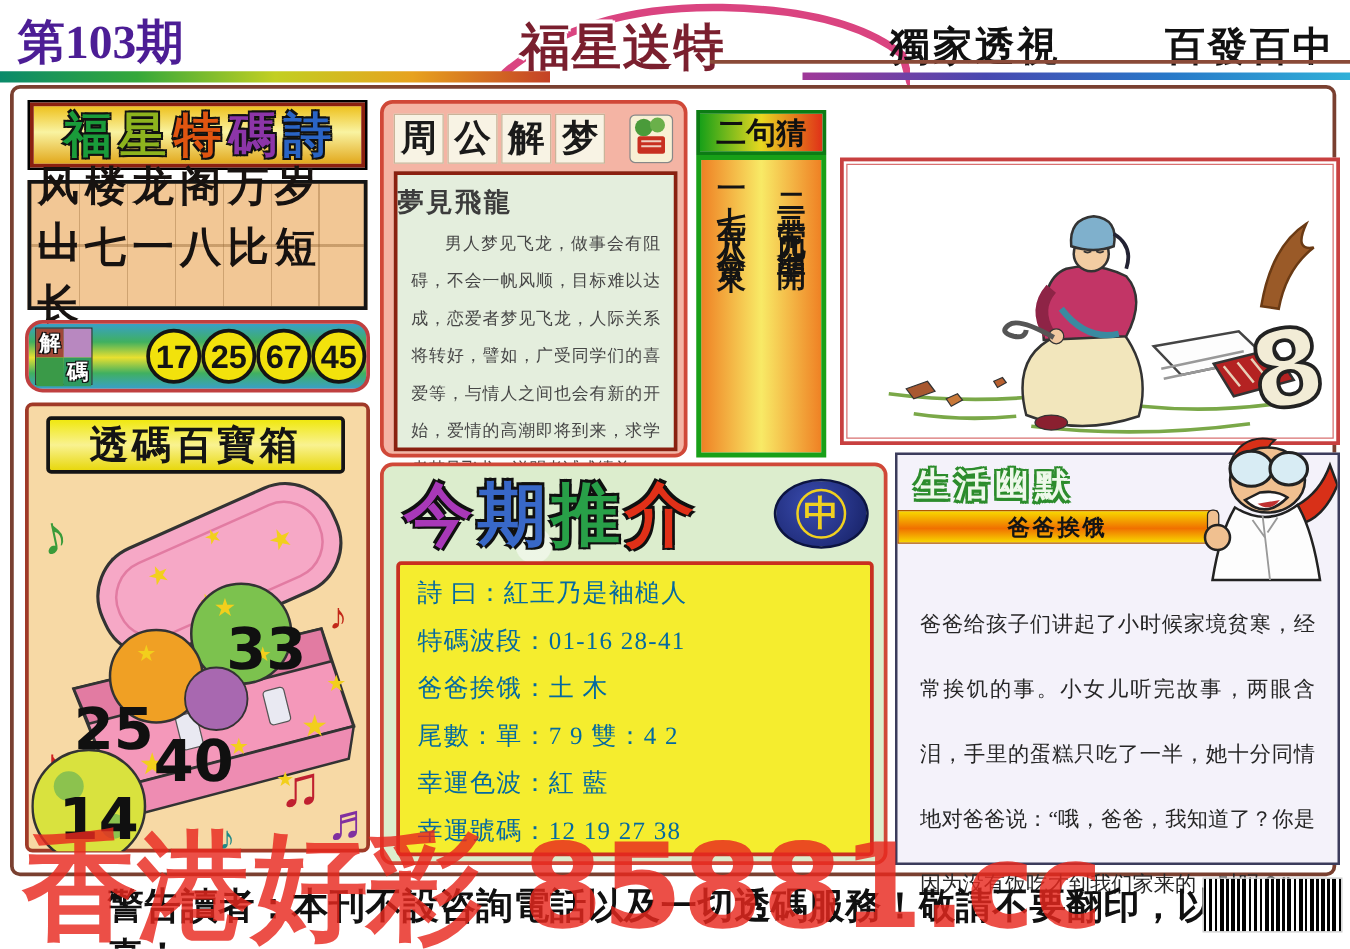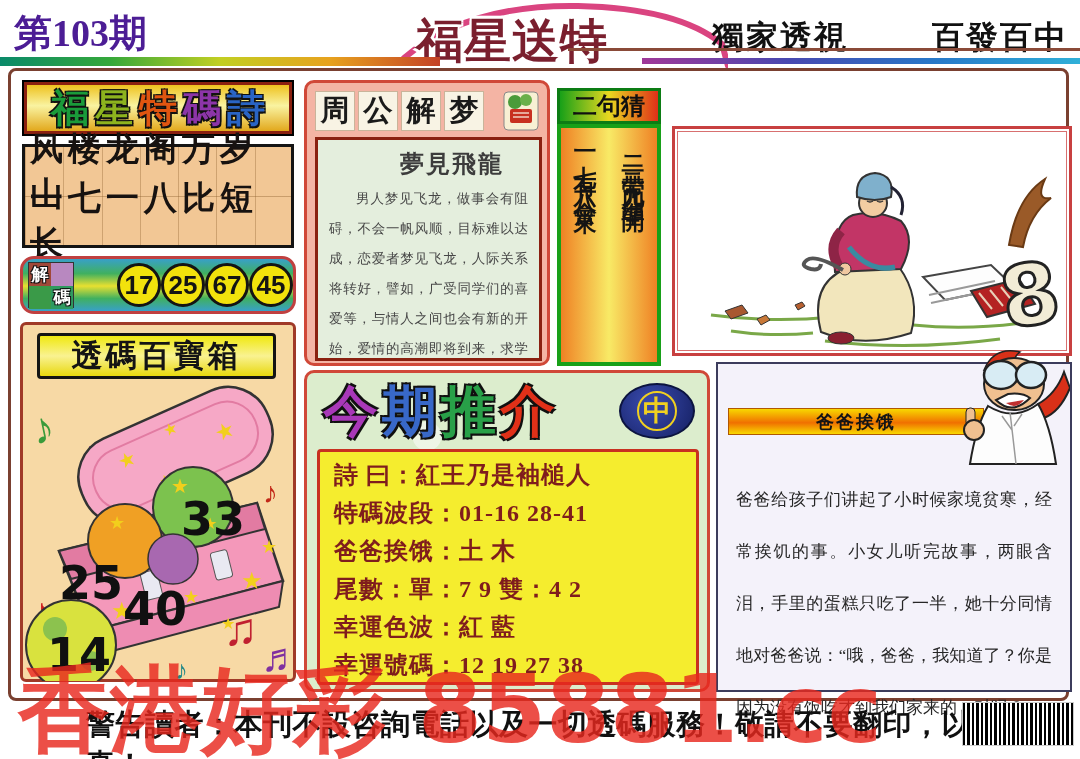--- a/index.html
+++ b/index.html
@@ -12,21 +12,21 @@
            font-size:38px; font-weight:700; color:#4c1d95; }
   .tagline { top:16px; font-size:32px; font-weight:700; color:#111;
              font-family:"Liberation Sans","DejaVu Sans",sans-serif; letter-spacing:2px;}
   .tagline.l { left:712px; } .tagline.r { left:932px; }
   .grad-left { left:0; top:57px; width:440px; height:9px;
     background:linear-gradient(90deg,#0a8a6a,#35a83a,#c2cf22,#e7a21e,#c44126); }
   .line-brown { left:568px; top:48px; width:512px; height:3px; background:#8a4a38; }
   .grad-right { left:642px; top:58px; width:438px; height:6px;
     background:linear-gradient(90deg,#a03898,#4848b0,#2878c8,#30b0d8); }
   .masthead { left:398px; top:0; width:330px; height:70px; }
-  .masthead .ttl { position:absolute; left:18px; top:10px; font-size:47px; font-weight:900;
+  .masthead .ttl { position:absolute; left:18px; top:10px; font-size:40px; font-weight:900;
     color:#7a1f2e; letter-spacing:1px; font-family:Liberation Mono, monospace;
     text-shadow:-2px -2px 0 #fff,2px -2px 0 #fff,-2px 2px 0 #fff,2px 2px 0 #fff,0 3px 0 #fff,0 -3px 0 #fff; }
 
   
   .frame { left:8px; top:68px; width:1061px; height:633px; border:3px solid #7a4030;
            border-radius:8px; background:#fff; }
 
   
   .fx-box { left:22px; top:80px; width:272px; height:56px; border:2px solid #000;
     background:linear-gradient(180deg,#e8b javascript820,#f8f0a0); }
@@ -72,22 +72,22 @@
   
   .dream-box { left:304px; top:80px; width:246px; height:286px; background:#f4b4a4;
     border:3px solid #d04838; border-radius:10px; }
   .dream-head { position:absolute; left:8px; top:8px; display:flex; gap:3px; }
   .dream-head span { width:40px; height:40px; background:#f8f3e4; border:1px solid #c9b49a;
     display:flex; align-items:center; justify-content:center; font-size:29px; font-weight:700;
     color:#1a1a1a; font-family:"Liberation Serif","DejaVu Serif",serif; }
   .dream-stamp { position:absolute; right:8px; top:8px; }
   .dream-inner { position:absolute; left:8px; top:54px; width:227px; height:224px;
     background:#e4eedd; border:3px solid #8a2010; }
-  .dream-title { margin-top:8px; text-align:center; font-size:24px; font-weight:700;
-    color:#3c3c3c; letter-spacing:2px; font-family:"Liberation Serif","DejaVu Serif",serif;margin-left:47px; }
+  .dream-title { margin-top:8px; text-align:left; font-size:21px; font-weight:700;
+    color:#3c3c3c; letter-spacing:2px; font-family:"Liberation Serif","DejaVu Serif",serif; }
   .dream-body { margin:4px 11px 0 11px; font-size:13.5px; line-height:30px; color:#474747;
     text-align:justify; text-indent:2em; font-family:"Liberation Serif","DejaVu Serif",serif; }
 
   
   .two-box { left:557px; top:88px; width:108px; height:278px; }
   .two-head { position:absolute; left:0; top:0; width:104px; height:36px;
     border:3px solid #0c7c14; background:linear-gradient(90deg,#18a018,#e8d820 50%,#e03018);
     display:flex; align-items:center; justify-content:center; font-size:24px; font-weight:900;
     color:#101010; }
   .two-body { position:absolute; left:0; top:36px; width:104px; height:242px;
@@ -100,21 +100,21 @@
   
   .cartoon-box { left:672px; top:126px; width:400px; height:230px; background:#fff;
     border:3px solid #c84040; box-shadow:inset 0 0 0 2px #fff, inset 0 0 0 3px #d87070; }
 
   
   .humor-box { left:716px; top:362px; width:356px; height:330px; background:#f4f2fa;
     border:2px solid #3c3c5c; }
   .humor-head { position:absolute; left:14px; top:6px; font-size:27px; font-weight:900;
     letter-spacing:5px; color:#eef8ea;
     text-shadow:-2px -2px 0 #2c8c2c,2px -2px 0 #2c8c2c,-2px 2px 0 #2c8c2c,2px 2px 0 #2c8c2c,0 2px 0 #2c8c2c,0 -2px 0 #2c8c2c; }
-  .humor-bar { position:absolute; left:10px; top:44px; width:256px; height:27px;
+  .humor-bar { position:absolute; left:0; top:44px; width:256px; height:27px;
     background:linear-gradient(180deg,#f8d800,#f07000 55%,#f8d800);
     border:1px solid #b05800; display:flex; align-items:center; justify-content:center;
     font-size:18px; font-weight:700; color:#141414; letter-spacing:2px; }
   .humor-art { position:absolute; right:0px; top:-18px; }
   .humor-body { position:absolute; left:0; top:110px; padding:0 18px; font-size:17px;
     line-height:52px; color:#262626; text-align:justify;
     font-family:"Liberation Serif","DejaVu Serif",serif; }
 
   
   .rec-box { left:304px; top:370px; width:406px; height:322px; background:#dcedcd;
@@ -127,21 +127,21 @@
     text-shadow:-2px -2px 0 #101010,2px -2px 0 #101010,-2px 2px 0 #101010,2px 2px 0 #101010; }
   .rc0{color:#a838b8}.rc1{color:#3868c8}.rc2{color:#28a048}.rc3{color:#e03018}
   .rec-badge { position:absolute; right:12px; top:10px; width:76px; height:56px;
     border-radius:50%; background:radial-gradient(circle at 40% 35%,#3a4cb0,#141e60);
     border:2px solid #0c1440; display:flex; align-items:center; justify-content:center; }
   .rec-badge b { color:#f0d020; font-size:28px; font-weight:900; border:2px solid #f0d020;
     border-radius:50%; width:40px; height:40px; display:flex; align-items:center;
     justify-content:center; }
   .rec-inner { position:absolute; left:10px; top:76px; width:382px; height:236px;
     background:#f5ed2e; border:3px solid #c83020; border-radius:4px; padding:4px 0 0 14px; }
-  .rec-line { font-size:24px; font-weight:700; color:#7f1d1d; line-height:38px;
+  .rec-line { font-size:20px; font-weight:400; color:#0369a1; line-height:38px;
     letter-spacing:1px; font-family:"Liberation Serif","DejaVu Serif",serif; }
 
   
   .warning { left:86px; top:705px; font-size:29px; font-weight:700; color:#101010;
     font-family:"Liberation Serif","DejaVu Serif",serif; letter-spacing:0.5px; }
   .barcode { left:962px; top:702px; width:112px; height:44px;
     background:repeating-linear-gradient(90deg,#000 0 2px,#fff 2px 4px,#000 4px 7px,#fff 7px 9px);
     border:1px solid #ccc; }
   .watermark { left:18px; top:648px; font-size:92px; font-weight:900; color:rgba(232,40,30,.82);
     letter-spacing:0px; white-space:nowrap; z-index:60; pointer-events:none;
@@ -313,20 +313,21 @@
         <circle cx="198" cy="74" r="14" fill="#f2cda2" stroke="#333" stroke-width="2"></circle>
         <path d="M192,72 q3,2 6,0 M202,72 q3,2 6,0" stroke="#333" stroke-width="1.5" fill="none"></path>
         <path d="M182,68 Q180,46 200,44 Q220,46 216,68 Q200,74 182,68 Z" fill="#7fb0cc" stroke="#333" stroke-width="2"></path>
         <path d="M216,58 q16,10 10,28" stroke="#223" stroke-width="3" fill="none"></path>
         <ellipse cx="166" cy="209" rx="13" ry="6" fill="#8a2030" stroke="#333"></ellipse>
       </g>
     </svg>
   </div>
 
   <div class="abs humor-box">
+    <div class="humor-head">生活幽默</div>
     <div class="humor-bar">爸爸挨饿</div>
     <svg class="humor-art" width="112" height="122" viewBox="0 0 112 122">
       <path d="M26,24 Q36,0 62,6 Q54,12 58,18 Z" fill="#d83018" stroke="#222" stroke-width="1.5"></path>
       <path d="M80,58 Q98,48 106,26 L112,42 Q102,66 86,72 Z" fill="#d83018" stroke="#222" stroke-width="2"></path>
       <ellipse cx="56" cy="38" rx="30" ry="26" fill="#f0c090" stroke="#222" stroke-width="2"></ellipse>
       <ellipse cx="43" cy="29" rx="17" ry="14" fill="#d8ecf4" stroke="#222" stroke-width="2.5"></ellipse>
       <ellipse cx="73" cy="29" rx="15" ry="13" fill="#d8ecf4" stroke="#222" stroke-width="2.5"></ellipse>
       <path d="M38,54 Q54,70 72,52 Q64,46 50,48 Z" fill="#fff" stroke="#222" stroke-width="2"></path>
       <path d="M48,57 Q58,64 66,54" fill="#c03030"></path>
       <path d="M30,60 Q18,80 12,118 L98,118 Q92,78 80,58 Q56,76 30,60 Z" fill="#fdfdfd" stroke="#222" stroke-width="2"></path>

